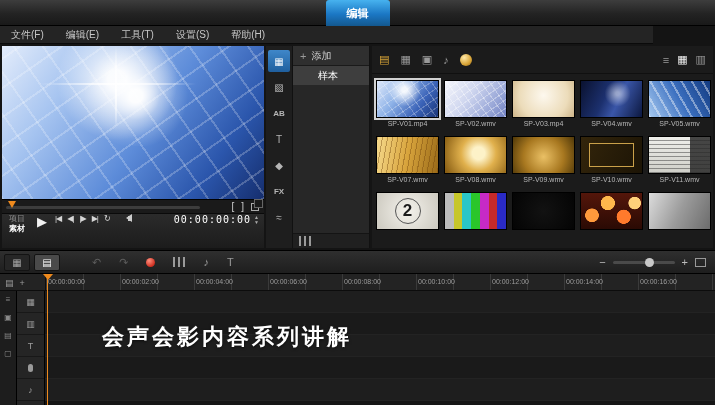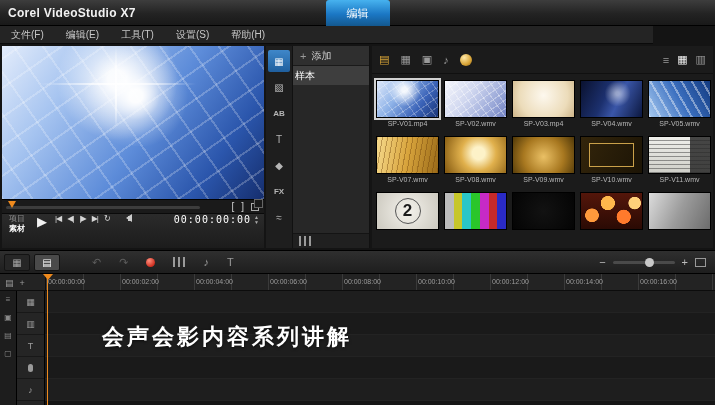--- a/index.html
+++ b/index.html
@@ -8,21 +8,21 @@
        font-family:"Liberation Sans","DejaVu Sans",sans-serif;color:#ccc}
 
   
   .titlebar{position:absolute;left:0;top:0;width:715px;height:26px;
     background:linear-gradient(#3d3d3d,#232323 55%,#191919);border-bottom:1px solid #000;
     display:flex;align-items:center;z-index:20}
   .logo{margin-left:8px;font-size:12px;font-weight:bold;color:#f2f2f2;letter-spacing:.3px}
   .tabs{position:absolute;left:50%;top:0;transform:translateX(-50%);display:flex;height:26px}
   .tab{width:64px;height:26px;line-height:26px;text-align:center;font-size:11px;color:#b8b8b8;
     background:linear-gradient(#3a3a3a,#242424);margin:0 1px;border-radius:3px 3px 0 0}
-  .tab.active{background:linear-gradient(#47b2ef,#1b77c4 55%,#13588f);color:#fff;font-weight:normal}
+  .tab.active{background:linear-gradient(#47b2ef,#1b77c4 55%,#13588f);color:#fff;font-weight:bold}
 
   
   .menubar{position:absolute;left:0;top:26px;width:653px;height:18px;background:#242424;
     border-bottom:1px solid #0a0a0a;display:flex;align-items:center;z-index:20}
   .menu-item{font-size:10px;color:#c8c8c8;padding:0 11px;line-height:18px}
 
   
   .preview{position:absolute;left:2px;top:46px;width:262px;height:153px;background:#07112e;overflow:hidden}
   .mosaic{position:absolute;inset:0;background:
     radial-gradient(circle at 44% 22%,rgba(255,255,255,.95) 0 5%,rgba(255,255,255,0) 32%),
@@ -66,21 +66,21 @@
     font-size:10px;color:#b5b5b5;border-radius:2px}
   .sic.small{font-size:8px;font-weight:bold}
   .sic.active{background:linear-gradient(#3f87c9,#1f5f9e);color:#fff}
 
   
   .navpanel{position:absolute;left:292px;top:46px;width:78px;height:202px;background:#272727;
     border-left:1px solid #111;border-right:1px solid #111}
   .addrow{height:20px;display:flex;align-items:center;gap:5px;padding-left:7px;background:#2f2f2f;
     border-bottom:1px solid #1a1a1a;color:#cfcfcf;font-size:10px}
   .addplus{font-size:11px;color:#9a9a9a}
-  .navitem{height:19px;line-height:19px;padding-left:2px;font-size:10px;color:#bdbdbd}
+  .navitem{height:19px;line-height:19px;padding-left:25px;font-size:10px;color:#bdbdbd}
   .navitem.sel{background:#3e3e3e;color:#fff}
   .folder-ic{display:inline-block;width:9px;height:7px;background:#caa23e;border-radius:1px;margin-right:4px}
   .panel-bottom{position:absolute;left:0;bottom:0;width:100%;height:15px;background:#202020;
     border-top:1px solid #141414;display:flex;align-items:center;padding-left:6px}
   .ic-mixer{width:12px;height:10px;background:repeating-linear-gradient(90deg,#9a9a9a 0 2px,transparent 2px 5px)}
 
   
   .gallery{position:absolute;left:372px;top:46px;width:341px;height:202px;background:#1b1b1b}
   .gal-toolbar{height:28px;display:flex;align-items:center;padding:0 7px;border-bottom:1px solid #101010}
   .gt-left{display:flex;gap:11px;align-items:center}
@@ -172,21 +172,20 @@
 
   .overlay-text{position:absolute;left:102px;top:322px;font-size:22px;font-weight:bold;color:#fff;
     letter-spacing:3px;z-index:50;text-shadow:0 1px 3px rgba(0,0,0,.65)}
 </style>
 </head>
 <body>
 
 <div class="app">
 
   <div class="titlebar">
-    <span class="logo">Corel VideoStudio X7</span>
     <div class="tabs">
       <div class="tab active"><span>编辑</span></div>
     </div>
   </div>
 
   <div class="menubar">
     <span class="menu-item">文件(F)</span>
     <span class="menu-item">编辑(E)</span>
     <span class="menu-item">工具(T)</span>
     <span class="menu-item">设置(S)</span>

